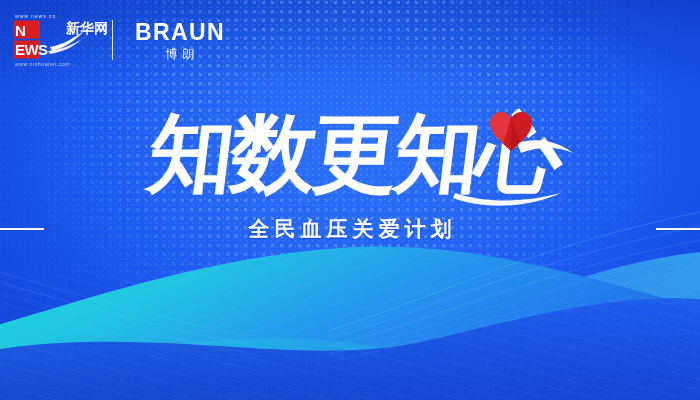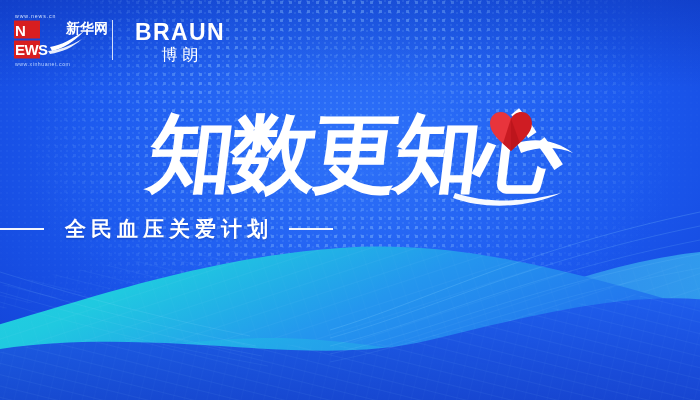--- a/index.html
+++ b/index.html
@@ -130,21 +130,21 @@
   .braun-word {
     color: #ffffff;
     font-size: 23px;
     font-weight: bold;
     letter-spacing: 1.4px;
     line-height: 23px;
     font-family: "Liberation Sans", sans-serif;
   }
   .braun-cn {
     color: #ffffff;
-    font-size: 16px;
+    font-size: 12px;
     letter-spacing: 5px;
     text-indent: 5px;
     line-height: 11px;
   }
 
   
   .title-wrap {
     position: absolute;
     left: 0; right: 0;
     top: 96px;
@@ -166,21 +166,21 @@
   }
 
   
   .subtitle-row {
     position: absolute;
     left: 0; right: 0;
     top: 214px;
     height: 30px;
     display: flex;
     align-items: center;
-    justify-content: flex-start;
+    justify-content: space-between;
     gap: 16px;
     z-index: 6;
   }
   .rule {
     width: 44px;
     height: 2px;
     background: #ffffff;
     opacity: .95;
   }
   .subtitle {

